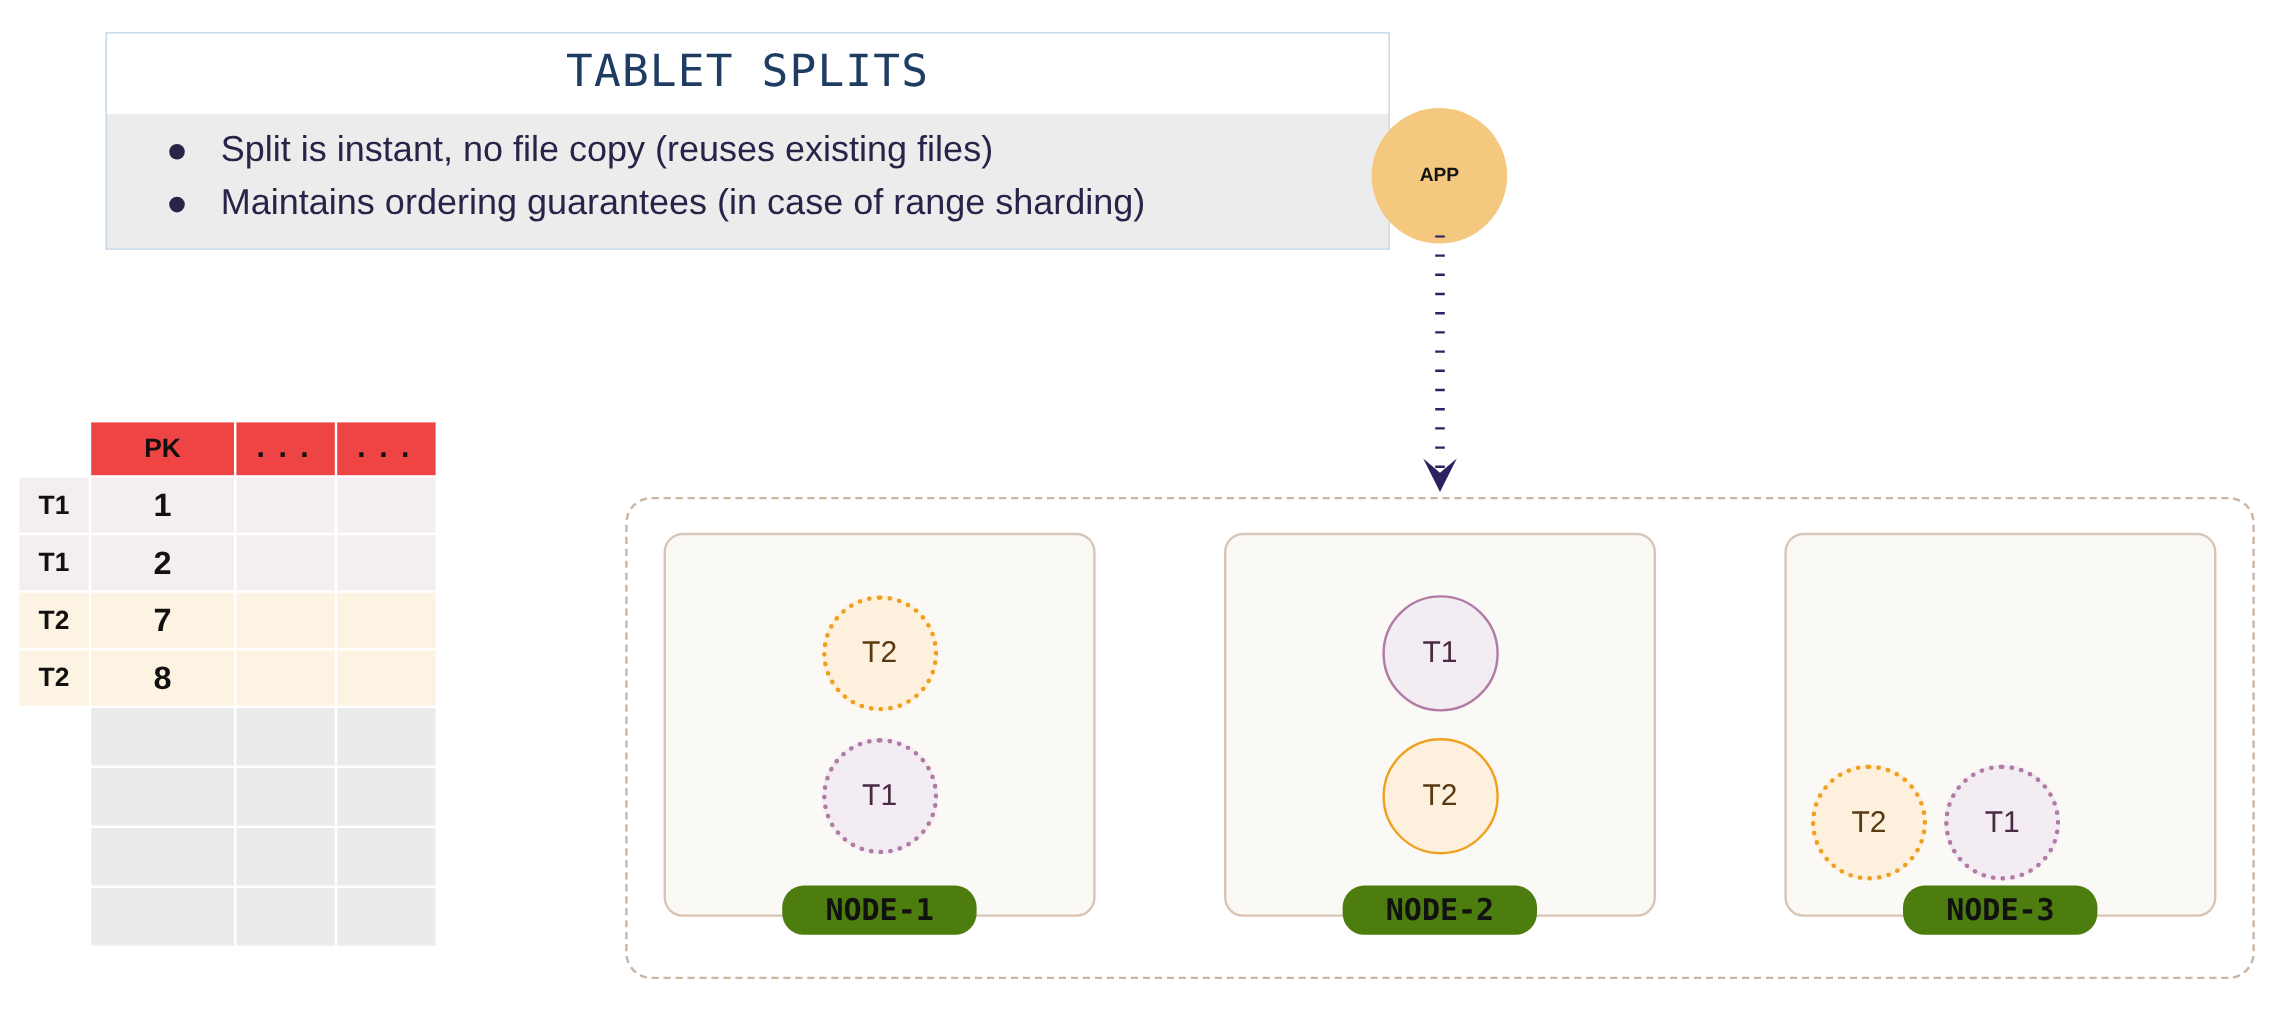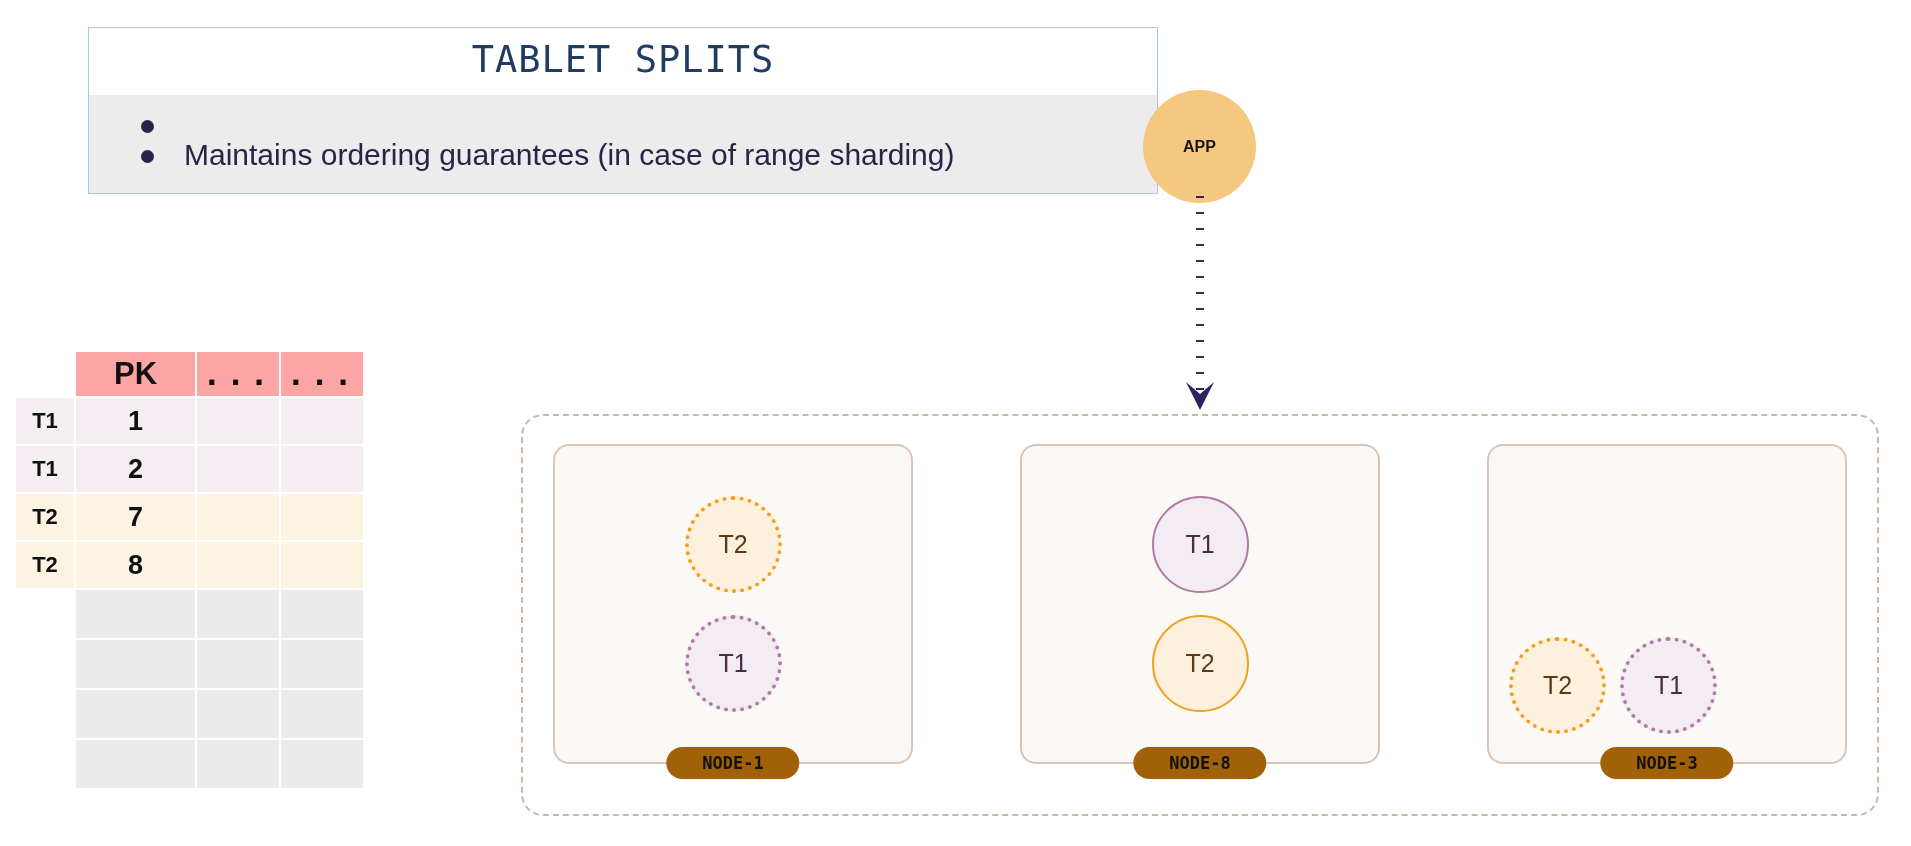--- a/index.html
+++ b/index.html
@@ -84,24 +84,24 @@
     font-weight: bold;
     font-size: 22px;
     color: #111111;
     background: transparent;
   }
   .tag-t1 { background: #f4eef3; }
   .tag-t2 { background: #fdf3e3; }
   .tag-empty { background: transparent; }
 
   .hdr-cell {
-    background: #fca5a5;
+    background: #ef4444;
     color: #111111;
     font-weight: bold;
-    font-size: 31px;
+    font-size: 22px;
     height: 42px;
     text-align: center;
     vertical-align: middle;
   }
   .hdr-dots {
     font-family: "DejaVu Sans Mono", "Liberation Mono", monospace;
     letter-spacing: 5px;
   }
   .col-pk { width: 119px; }
   .col-x  { width: 82px; }
@@ -170,26 +170,26 @@
     border: 2px solid #d8c5b6;
     border-radius: 16px;
     background: #fbf9f6;
     box-sizing: border-box;
   }
   .node-label {
     position: absolute;
     left: 50%;
     transform: translateX(-50%);
     bottom: -17px;
-    background: #a16207;
+    background: #4d7c0f;
     border-radius: 18px;
     padding: 6px 36px;
     font-family: "DejaVu Sans Mono", "Liberation Mono", monospace;
     font-weight: bold;
-    font-size: 17px;
+    font-size: 25px;
     color: #111111;
     white-space: nowrap;
   }
 
   .tablets {
     position: absolute;
     inset: 0;
     display: flex;
     box-sizing: border-box;
   }
@@ -231,20 +231,21 @@
   .tablet.solid  { border-width: 2px; border-style: solid; }
 </style>
 </head>
 <body>
 
 <div id="callout">
   <div id="callout-title">TABLET SPLITS</div>
   <div id="callout-body">
     <div class="bullet-row">
       <span class="bullet-dot"></span>
+      <span class="bullet-text">Split is instant, no file copy (reuses existing files)</span>
     </div>
     <div class="bullet-row">
       <span class="bullet-dot"></span>
       <span class="bullet-text">Maintains ordering guarantees (in case of range sharding)</span>
     </div>
   </div>
 </div>
 
 <div id="table-wrap">
   <table id="tbl">
@@ -335,21 +336,21 @@
 
     <div class="node">
       <div class="tablets stack-v">
         <div class="tablet t1 solid">
           <span>T1</span>
         </div>
         <div class="tablet t2 solid">
           <span>T2</span>
         </div>
       </div>
-      <div class="node-label">NODE-8</div>
+      <div class="node-label">NODE-2</div>
     </div>
 
     <div class="node">
       <div class="tablets row-bottom">
         <div class="tablet t2 dotted">
           <span>T2</span>
         </div>
         <div class="tablet t1 dotted">
           <span>T1</span>
         </div>

